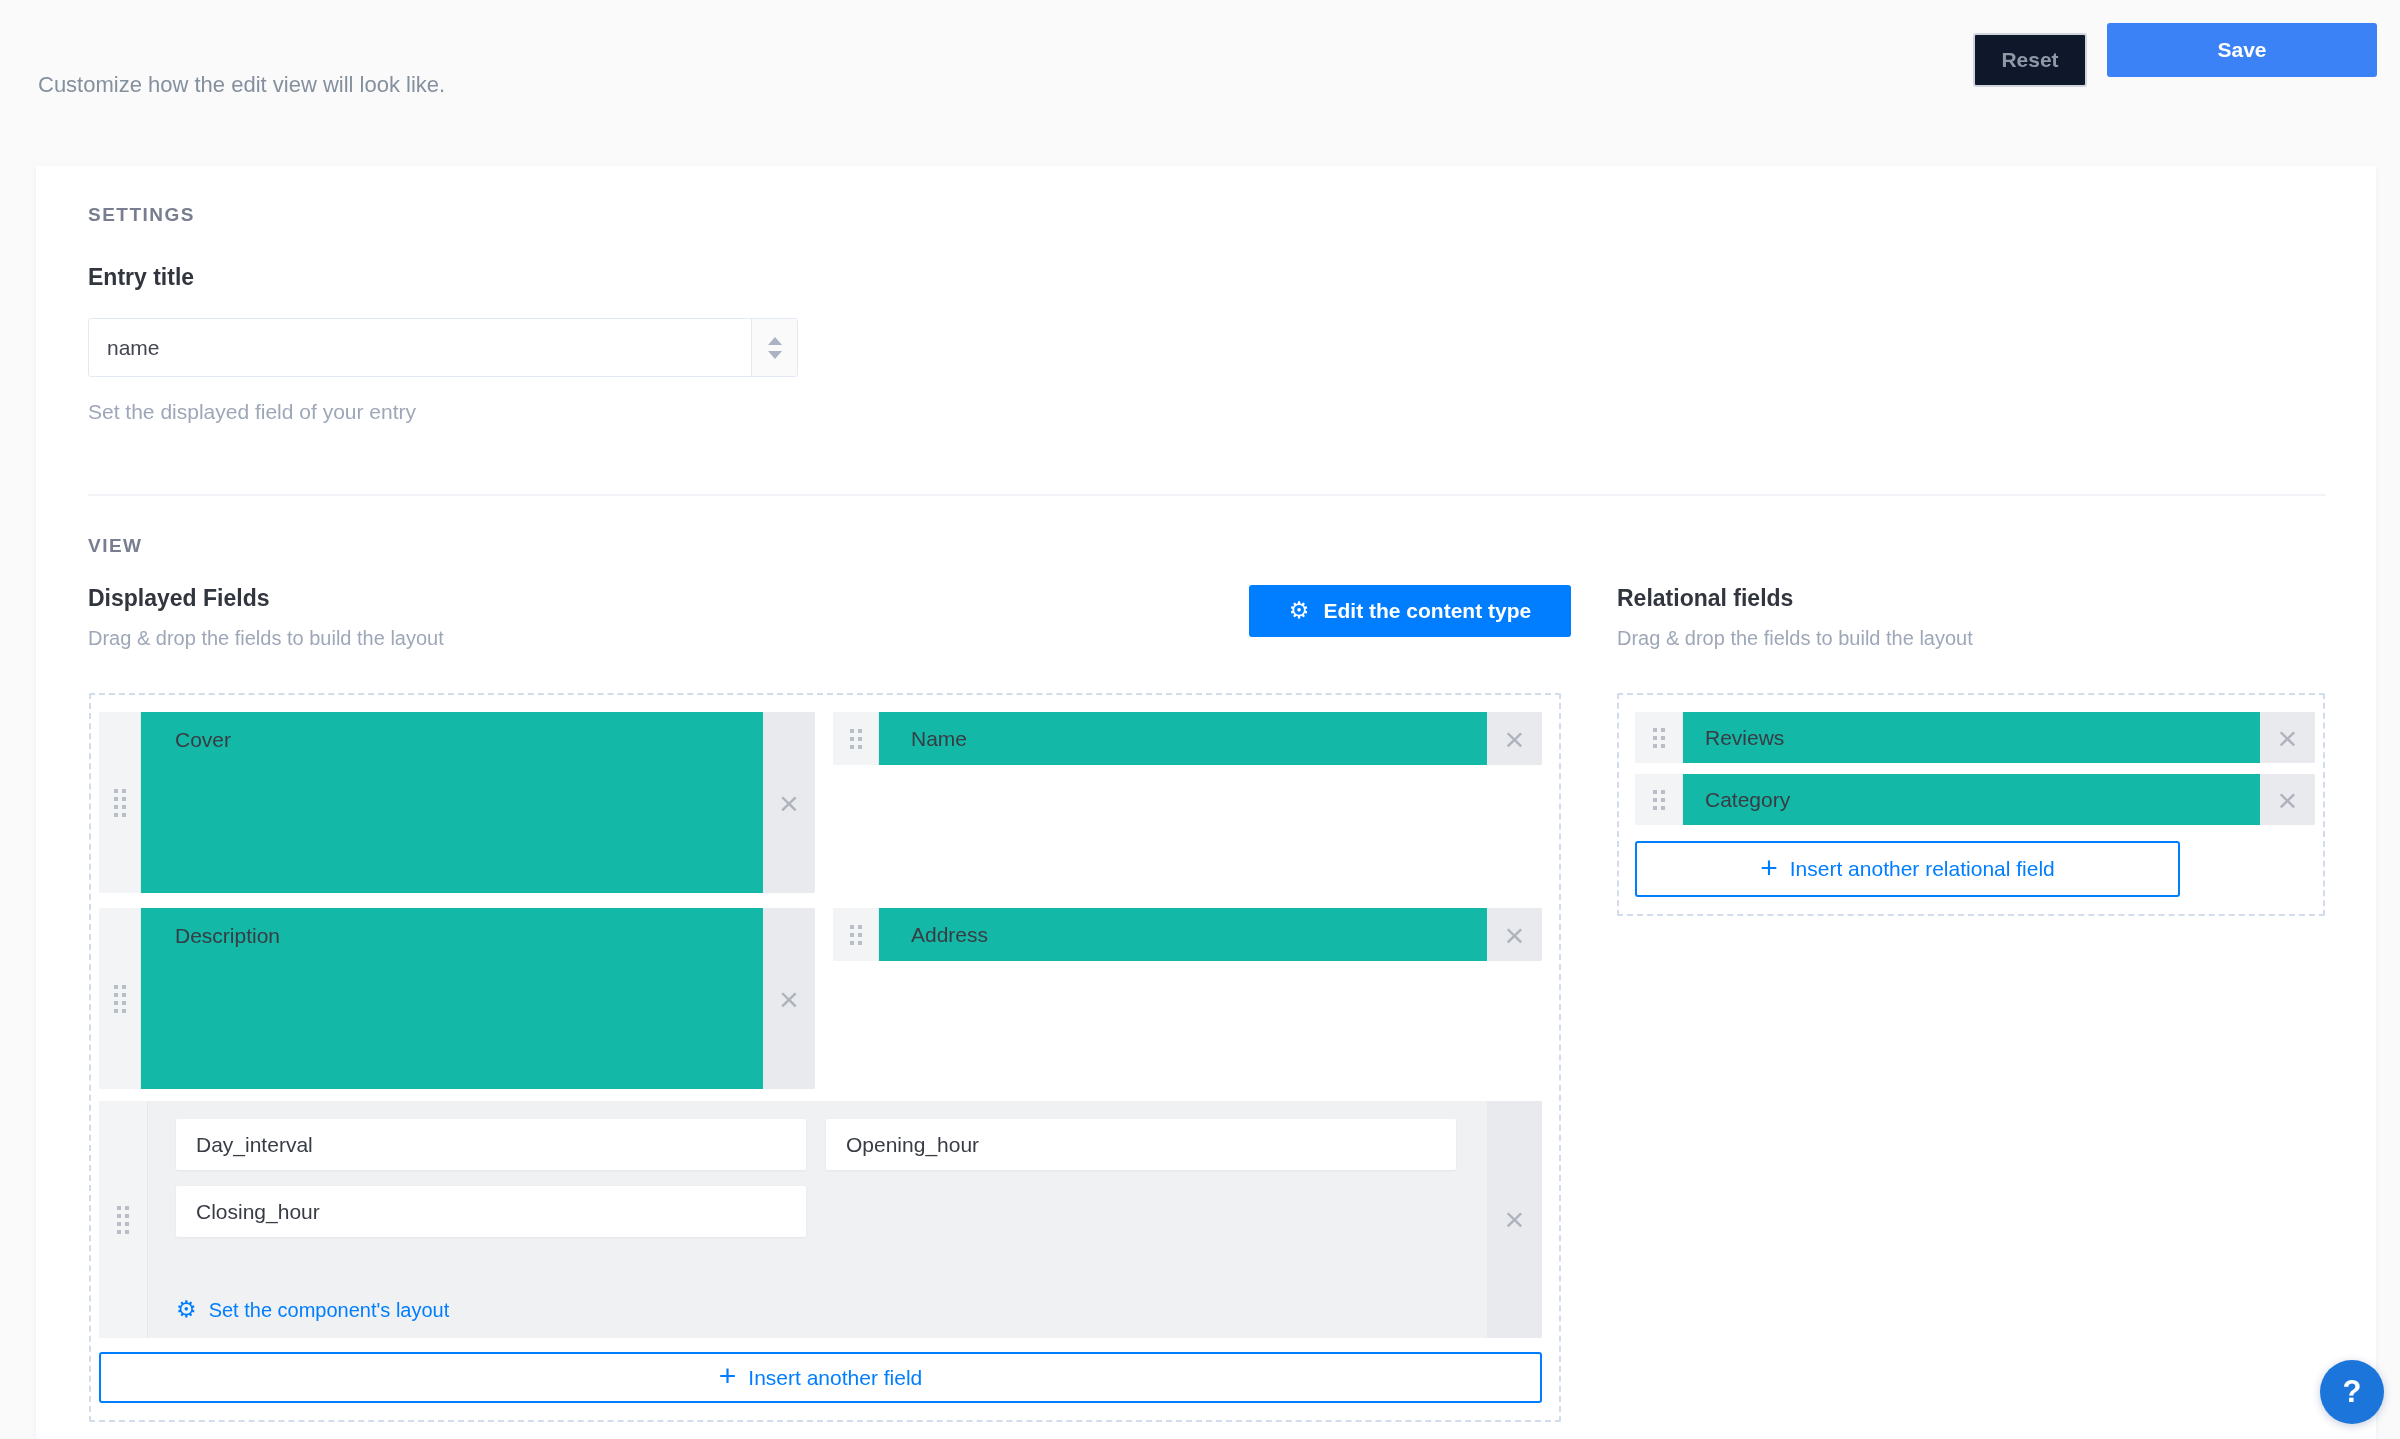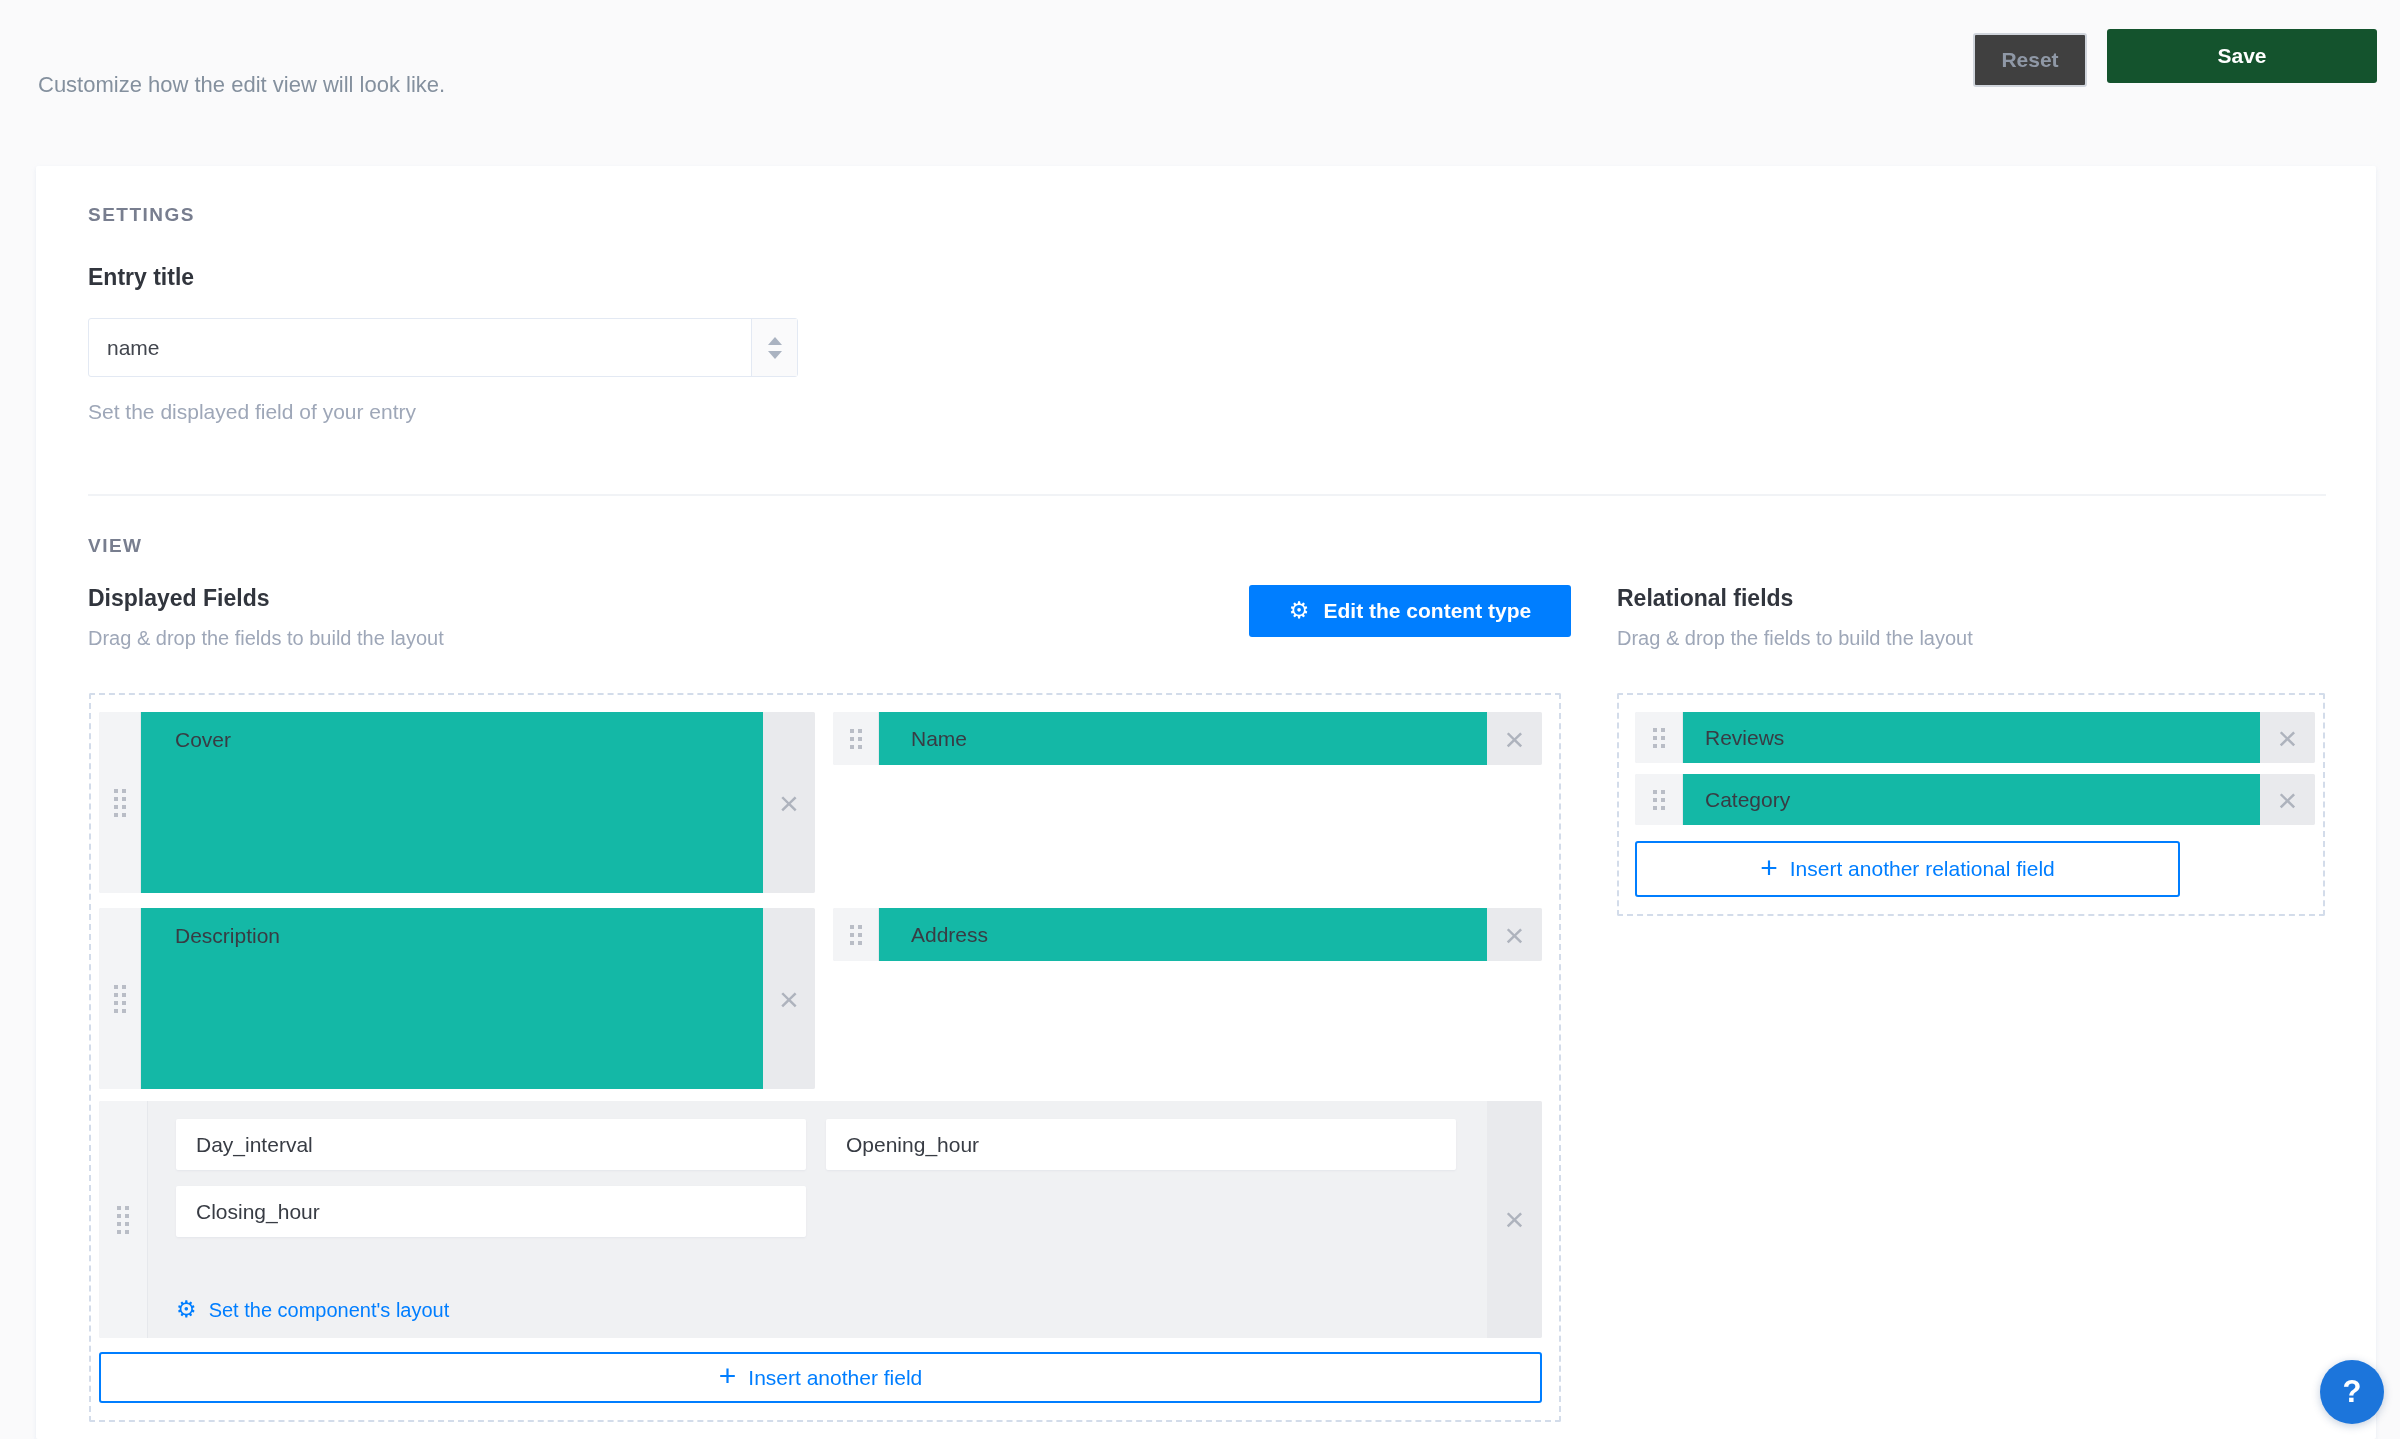--- a/index.html
+++ b/index.html
@@ -12,26 +12,26 @@
   }
   .abs { position:absolute; }
 
   
   .page-title { left:36px; top:14px; font-size:42px; font-weight:700; color:#31353d; letter-spacing:-0.5px; }
   .page-subtitle { left:38px; top:72px; font-size:22px; color:#84909e; }
 
   .btn { display:flex; align-items:center; justify-content:center; border-radius:3px; cursor:pointer; user-select:none; }
   .reset-btn {
     left:1973px; top:33px; width:114px; height:54px;
-    background:#404040; border:2px solid #d0d5dc; color:#8f98a6;
+    background:#0f172a; border:2px solid #d0d5dc; color:#8f98a6;
     font-size:21px; font-weight:700;text-align:right;
   }
   .save-btn {
-    left:2107px; top:29px; width:270px; height:54px;
-    background:#14532d; border:none; color:#ffffff;
+    left:2107px; top:23px; width:270px; height:54px;
+    background:#3b82f6; border:none; color:#ffffff;
     font-size:21px; font-weight:700;
   }
 
   
   .card {
     left:36px; top:166px; width:2340px; height:1273px;
     background:#ffffff; border-radius:2px;
     box-shadow:0 2px 4px rgba(227,233,243,0.7);
   }
 

